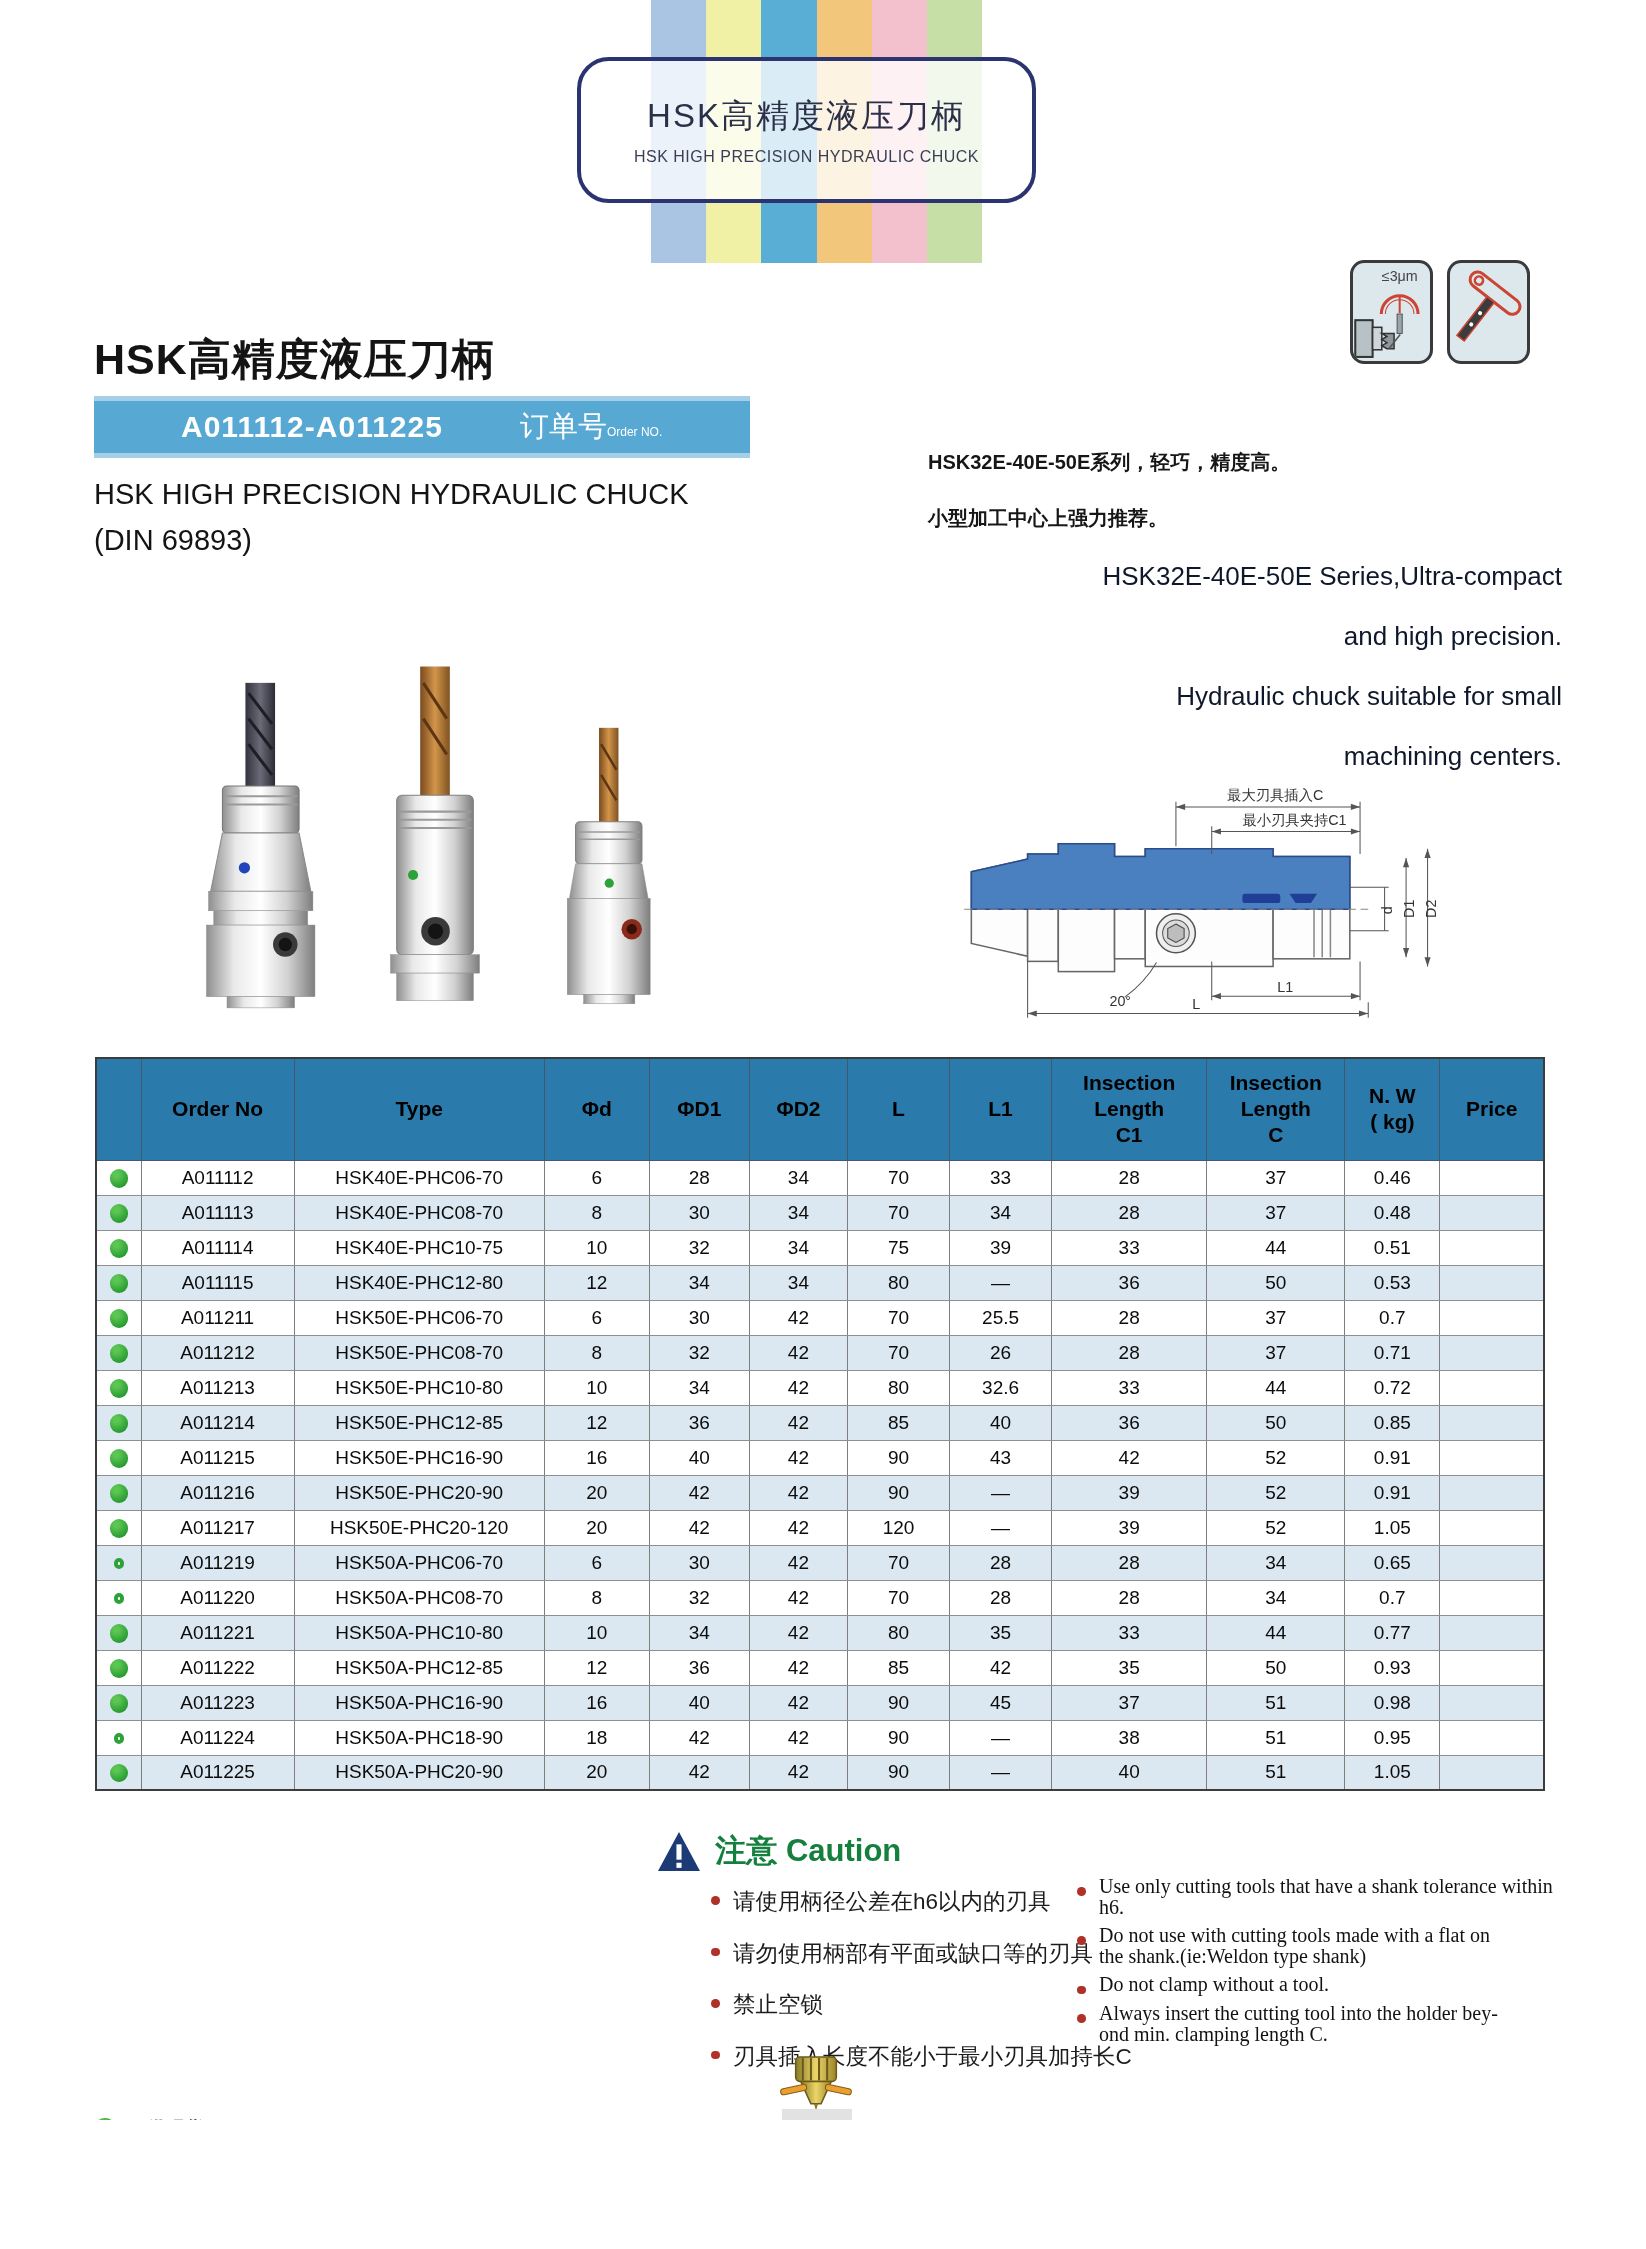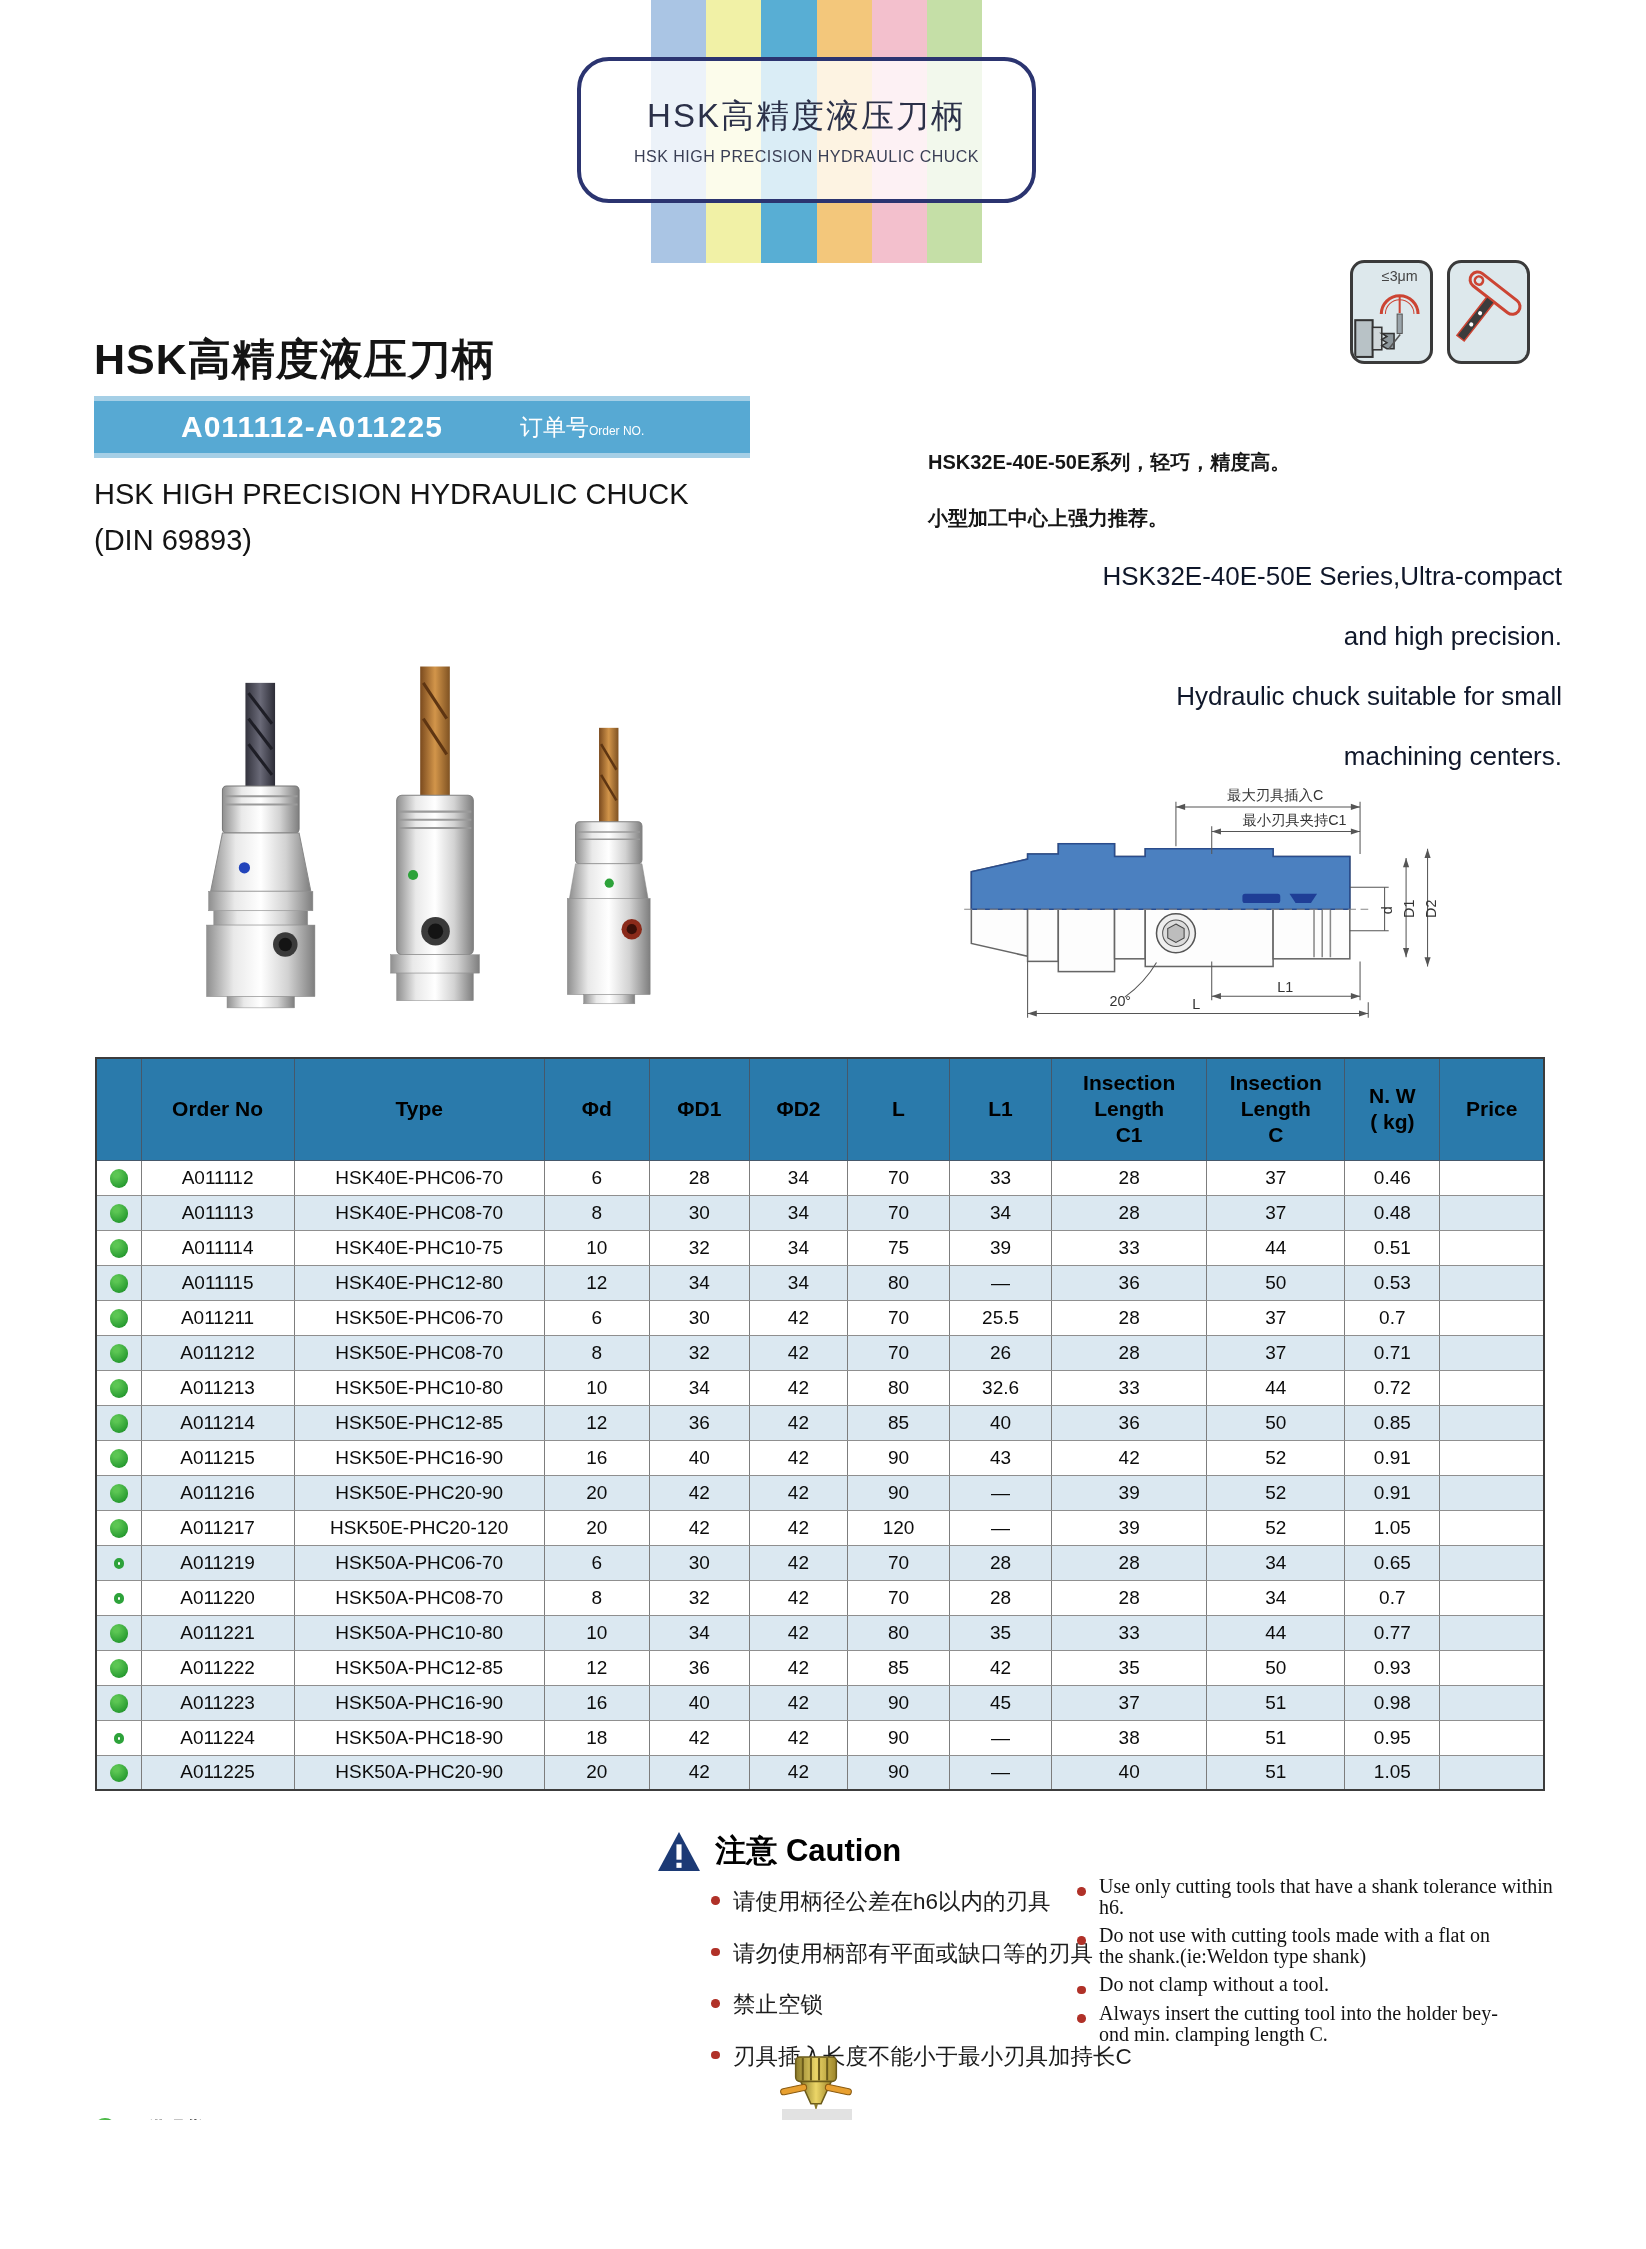--- a/index.html
+++ b/index.html
@@ -20,21 +20,21 @@
   .corner-icons { position:absolute; left:1350px; top:260px; display:flex; gap:14px; }
   .icon-box { width:83px; height:104px; border:3.6px solid #3a3a3a; border-radius:14.3px; background:#dde8ec; overflow:hidden; }
 
   
   .main-title { position:absolute; left:94px; top:331px; font-size:43px; font-weight:bold; color:#141414; letter-spacing:1px; }
   .order-banner { position:absolute; left:94px; top:396px; width:656px; height:62px; background:#57a9d3;
                   border-top:5.1px solid #a5cfe6; border-bottom:5.1px solid #a5cfe6;
                   display:flex; align-items:center; }
   .order-range { color:#fff; font-weight:bold; font-size:30px; margin-left:87px; letter-spacing:1px; }
   .order-label { margin-left:77px; color:#fff; }
-  .order-label .zh { font-size:23px; }
+  .order-label .zh { font-size:29px; }
   .order-label .en { font-size:12px; }
   .subtitle-en { position:absolute; left:94px; top:478px; font-size:29px; color:#141414; }
   .din { position:absolute; left:94px; top:524px; font-size:29px; color:#141414; }
 
   
   .intro { position:absolute; left:928px; top:449px; width:634px; }
   .intro .zh { font-size:20px; font-weight:bold; color:#161616; margin-bottom:29px; }
   .intro .en { font-size:26px; color:#0f172a; margin-bottom:29px;text-align:right; }
 
   
@@ -50,21 +50,21 @@
                   border-left:1px solid #7d7d7d; border-right:1px solid #7d7d7d;
                   border-top:1.5px solid #8f8f8f; border-bottom:1.5px solid #8f8f8f; }
   table.spec tr.alt td { background:#dbe8f1; }
   .dot { display:inline-block; vertical-align:middle; }
   .dot.filled { width:18.4px; height:18.4px; border-radius:50%;
                 background:radial-gradient(circle at 35% 30%, #5cc653 15%, #2b9e33 70%, #147d22); }
   .dot.hollow { width:10.2px; height:10.2px; border-radius:50%; border:4.6px solid #2da23a; background:#fff; }
 
   
   .caution-head { position:absolute; left:657px; top:1830px; display:flex; align-items:center; }
-  .caution-title { font-size:31px; font-weight:bold; color:#000000; margin-left:14.3px; }
+  .caution-title { font-size:31px; font-weight:bold; color:#15803d; margin-left:14.3px; }
   .caution-zh { position:absolute; left:711px; top:1886px; }
   .caution-zh .item { display:flex; align-items:flex-start; margin-bottom:20.5px; font-size:22.5px; color:#1c1c1c; }
   .caution-en { position:absolute; left:1077px; top:1876px; width:501px;
                 font-family:"Liberation Serif","DejaVu Serif",serif; }
   .caution-en .item { display:flex; margin-bottom:7.2px; font-size:20px; color:#121212; line-height:21px; }
   .bullet { width:8.7px; height:8.7px; border-radius:50%; background:#b03128; flex:0 0 auto; margin:10.2px 13.3px 0 0; }
   .caution-en .bullet { margin-top:11.3px; }
 
   
   .legend { position:absolute; left:94px; top:2116px; }

